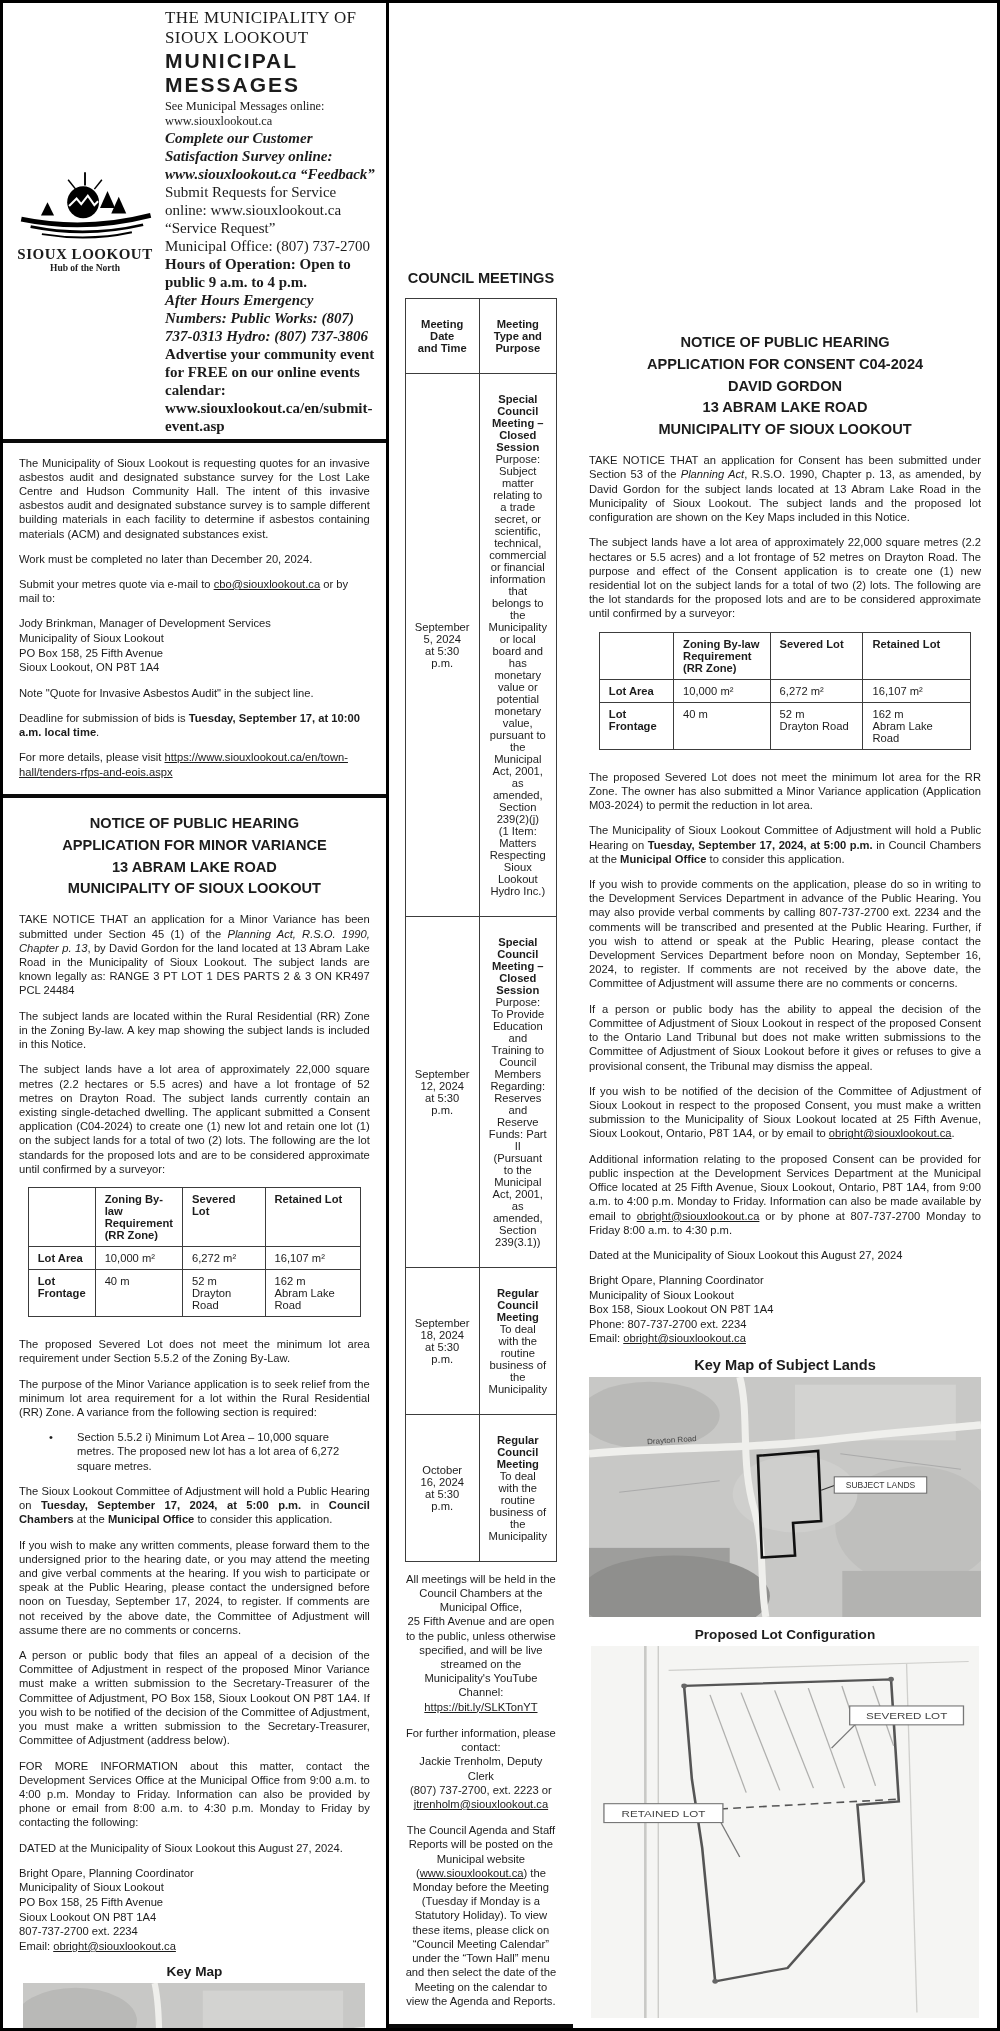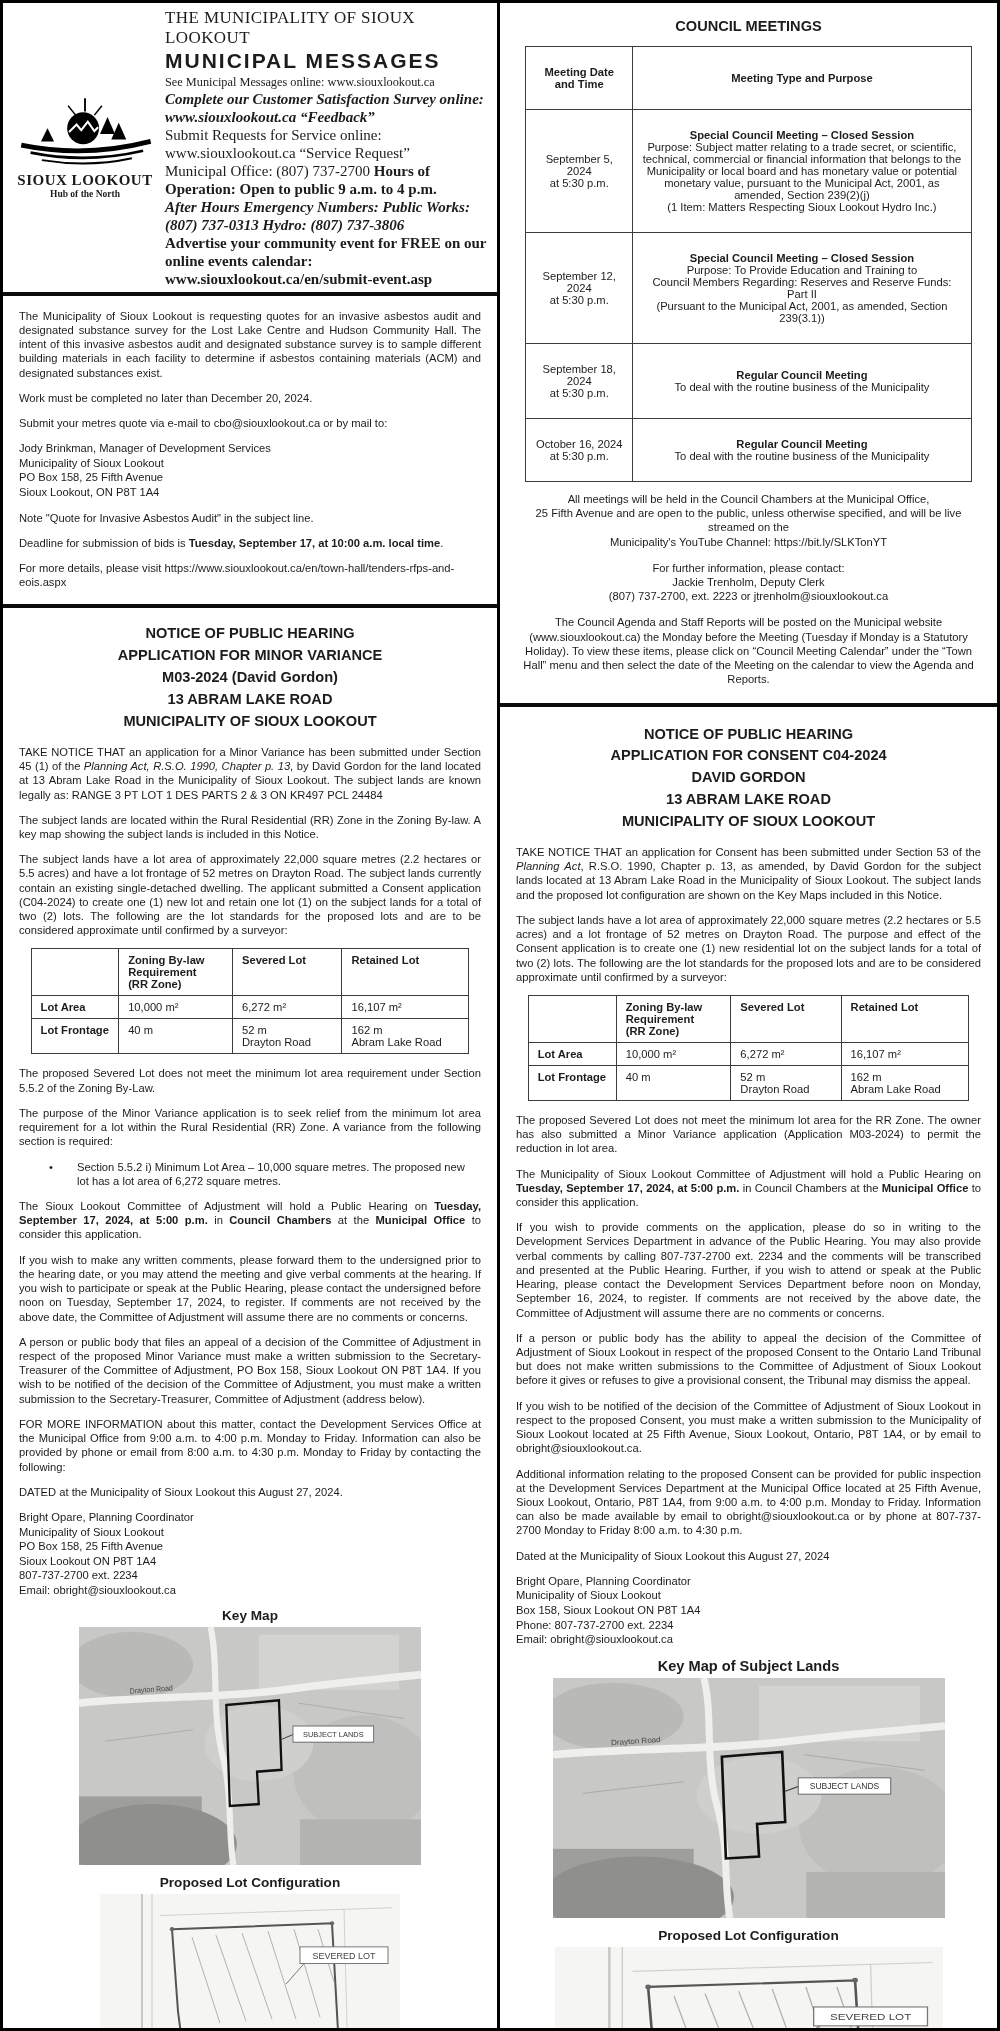--- a/index.html
+++ b/index.html
@@ -3,21 +3,21 @@
 <meta charset="utf-8">
 <style>
   html,body{margin:0;padding:0;background:#e8e8e8;}
   .page{
     width:1000px;height:2031px;box-sizing:border-box;margin:0 auto;
     background:#fff;border:3px solid #000;display:flex;
     font-family:"Liberation Sans",sans-serif;color:#1c1c1c;overflow:hidden;
   }
   .col-left{width:494px;display:flex;flex-direction:column;box-sizing:border-box;}
   .col-divider{width:3px;background:#000;flex:0 0 3px;}
-  .col-right{flex:1;display:flex;flex-direction:column;box-sizing:border-box;align-items:flex-end;}
+  .col-right{flex:1;display:flex;box-sizing:border-box;align-items:flex-end;}
 
   
   .masthead{display:flex;align-items:center;gap:4px;padding:5px 8px 4px 6px;border-bottom:4px solid #0b0b0b;}
   .logo-wrap{flex:0 0 152px;text-align:center;}
   .mast-text{flex:1;text-align:left;}
   .mast-title{font-family:"Liberation Serif",serif;font-size:17px;letter-spacing:.4px;font-weight:400;}
   .mast-sub{font-size:21px;font-weight:800;letter-spacing:2px;margin:1px 0 2px;}
   .mast-line{font-family:"Liberation Serif",serif;font-size:15px;line-height:1.2;}
   .mast-line.ml-lg{font-size:12.3px;}
   .logo-title{font-family:"Liberation Serif",serif;font-weight:700;font-size:15px;letter-spacing:.5px;}
@@ -32,30 +32,30 @@
   .sec-title{font-weight:700;font-size:14.6px;text-align:center;line-height:1.5;}
   .sec-title-sm{font-weight:700;font-size:13.6px;text-align:center;margin:6px 0 4px;}
   p.body{font-size:11.2px;line-height:1.27;text-align:justify;margin:0 0 11px;}
   p.body.left{text-align:left;}
   p.body.center{text-align:center;}
   .pre{white-space:pre-line;}
   .addr{font-size:11.2px;line-height:1.3;margin:0 0 11px;}
   .addr div{margin:0;}
   .rich-b{font-weight:700;}
   .rich-i{font-style:italic;}
-  .rich-u{}
+  .rich-u{text-decoration:underline;}
 
   
   .bullet-row{display:flex;margin:0 0 11px 30px;font-size:11.2px;line-height:1.27;}
   .bullet-dot{flex:0 0 28px;text-align:left;}
   .bullet-text{flex:1;padding-right:6px;text-align:left;}
 
   
   table{border-collapse:collapse;}
-  .lot-table{width:95%;margin:1px auto 12px;font-size:11.2px;}
+  .lot-table{width:95%;margin:1px auto 20px;font-size:11.2px;}
   .lot-table th,.lot-table td{border:1.5px solid #3c3c3c;padding:5px 9px;text-align:left;vertical-align:top;font-weight:400;}
   .lot-table th{font-weight:700;}
   .lot-table .c0{width:20%;}.lot-table .c1{width:26%;}.lot-table .c2{width:25%;}.lot-table .c3{width:29%;}
 
   .meet-table{width:96%;margin:8px auto 10px;font-size:11.2px;}
   .meet-table th,.meet-table td{border:1.5px solid #3c3c3c;padding:19px 9px;text-align:center;vertical-align:middle;}
   .meet-table th{font-weight:700;}
   .meet-table .date-col{width:24%;}
   .meet-type{font-weight:700;}
   .meet-purpose{font-weight:400;}
@@ -114,21 +114,20 @@
       </div>
       <p class="body left">Note "Quote for Invasive Asbestos Audit" in the subject line.</p>
       <p class="body left"><span>Deadline for submission of bids is </span><span class="rich-b">Tuesday, September 17, at 10:00 a.m. local time</span><span>.</span></p>
       <p class="body left"><span>For more details, please visit </span><span class="rich-u">https://www.siouxlookout.ca/en/town-hall/tenders-rfps-and-eois.aspx</span></p>
     </div>
 
     <div class="var-sec sec">
       <div class="sec-title" style="margin:4px 0 12px;">
         <div>NOTICE OF PUBLIC HEARING</div>
         <div>APPLICATION FOR MINOR VARIANCE</div>
-        <div>M03-2024 (David Gordon)</div>
         <div>13 ABRAM LAKE ROAD</div>
         <div>MUNICIPALITY OF SIOUX LOOKOUT</div>
       </div>
       <p class="body"><span>TAKE NOTICE THAT an application for a Minor Variance has been submitted under Section 45 (1) of the </span><span class="rich-i">Planning Act, R.S.O. 1990, Chapter p. 13</span><span>, by David Gordon for the land located at 13 Abram Lake Road in the Municipality of Sioux Lookout. The subject lands are known legally as: RANGE 3 PT LOT 1 DES PARTS 2 &amp; 3 ON KR497 PCL 24484</span></p>
       <p class="body">The subject lands are located within the Rural Residential (RR) Zone in the Zoning By-law. A key map showing the subject lands is included in this Notice.</p>
       <p class="body">The subject lands have a lot area of approximately 22,000 square metres (2.2 hectares or 5.5 acres) and have a lot frontage of 52 metres on Drayton Road. The subject lands currently contain an existing single-detached dwelling. The applicant submitted a Consent application (C04-2024) to create one (1) new lot and retain one lot (1) on the subject lands for a total of two (2) lots. The following are the lot standards for the proposed lots and are to be considered approximate until confirmed by a surveyor:</p>
 
       <table class="lot-table">
         <tbody>
             <tr>

